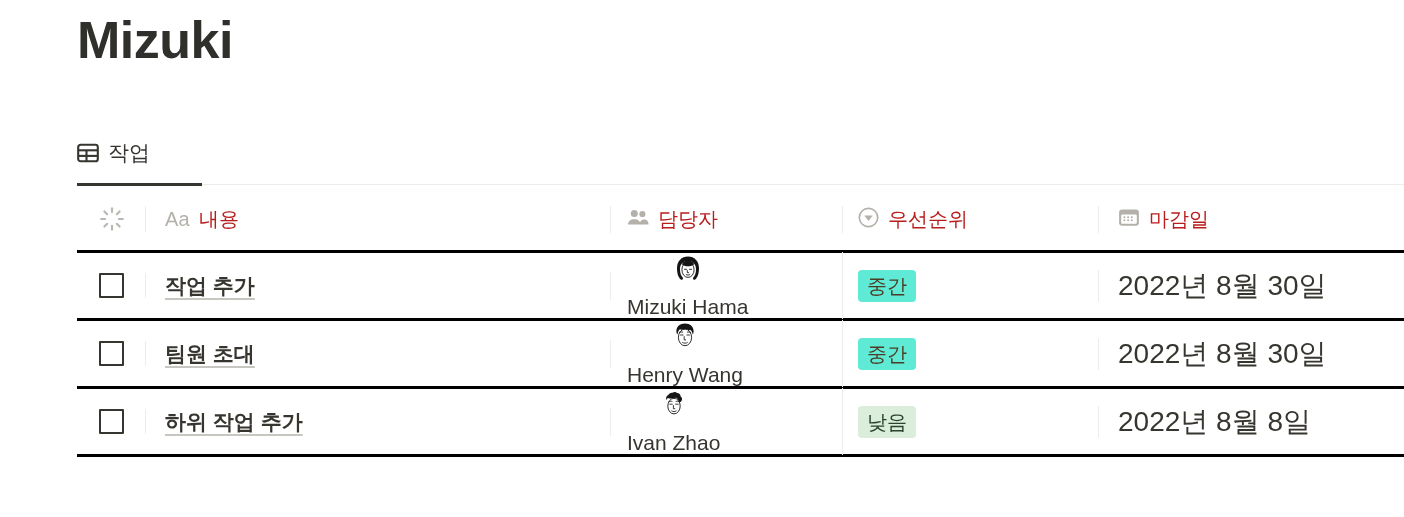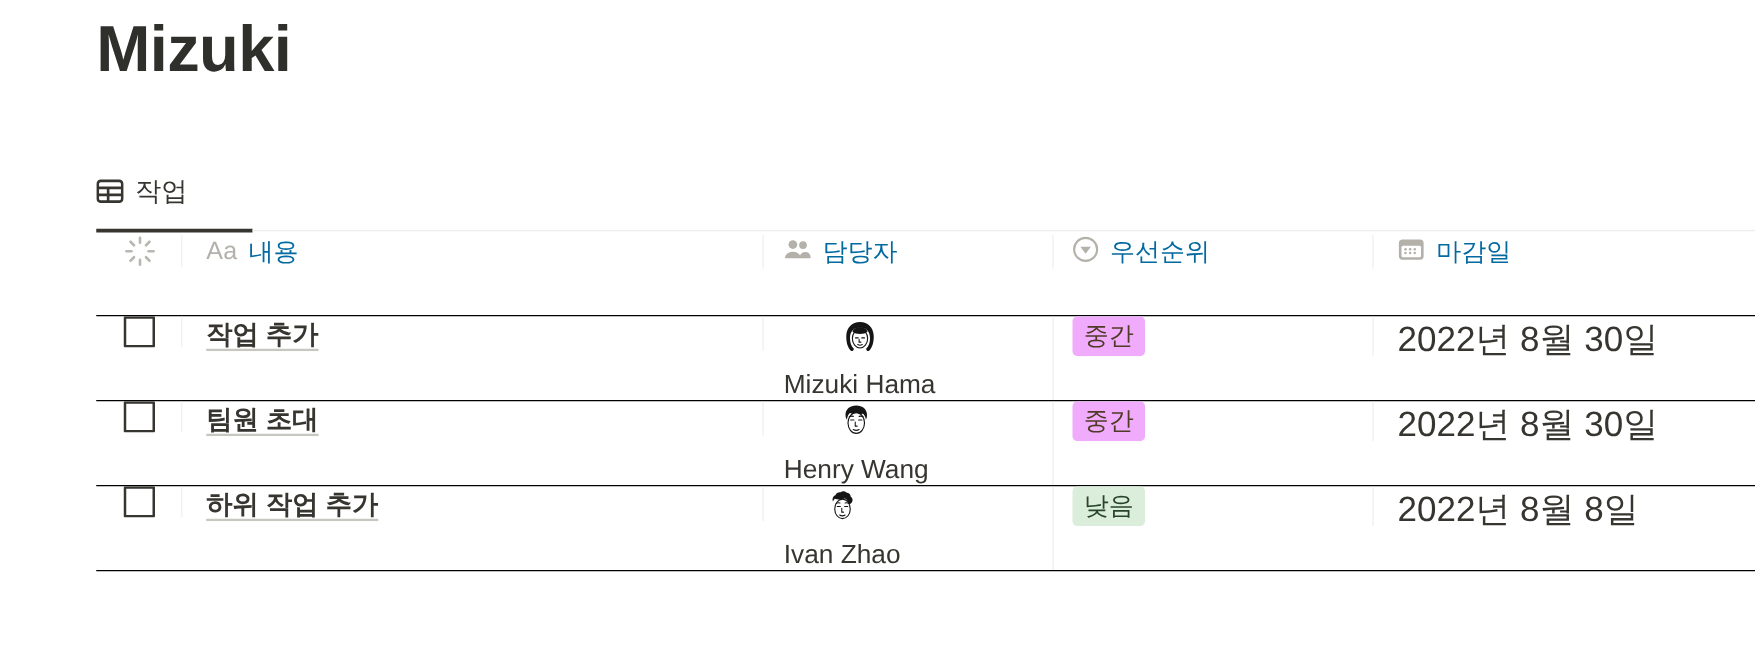--- a/index.html
+++ b/index.html
@@ -62,22 +62,22 @@
   .grid-icon { width: 22px; height: 20px; display:block; }
 
   
   .table {
     position: absolute;
     left: 77px; top: 188px;
     width: 1327px;
   }
   .row {
     display: flex;
-    align-items: flex-start;
-    border-bottom: 1px solid #000000;
+    align-items: center;
+    border-bottom: 3px solid #000000;
     width: 1327px;
   }
   .row.header { height: 65px; }
   .row.data { height: 68px; }
 
   .cell {
     display: flex;
     align-items: center;
     overflow: hidden;
     white-space: nowrap;
@@ -92,21 +92,21 @@
   }
   .c-check { width: 69px; justify-content: center; flex: 0 0 69px; }
   .c-name  { width: 465px; flex: 0 0 465px; padding-left: 19px; }
   .c-assignee { width: 232px; flex: 0 0 232px; padding-left: 16px; }
   .c-priority { width: 256px; flex: 0 0 256px; padding-left: 15px; }
   .c-date  { width: 305px; flex: 0 0 305px; padding-left: 19px; }
 
   
   .hdr-text {
     font-size: 20px;
-    color: #0369a1;
+    color: #b91c1c;
     font-weight: 400;
   }
   .hdr-inner { display: flex; align-items: center; gap: 9px; }
   .aa-mark { font-size: 20px; color: #b4b1ab; letter-spacing: 0.2px; }
 
   
   .spinner { width: 26px; height: 26px; display: block; }
 
   
   .checkbox {
@@ -142,21 +142,21 @@
   .pill {
     display: inline-flex;
     align-items: center;
     height: 32px;
     padding: 0 9px;
     border-radius: 4px;
     font-size: 20px;
     font-weight: 500;
     line-height: 1;
   }
-  .pill.medium { background: #f0abfc; color: #4d3b25; }
+  .pill.medium { background: #5eead4; color: #4d3b25; }
   .pill.low { background: #dbeddb; color: #28442a; }
 
   
   .date-text { font-size: 28px; color: #37352f; }
 </style>
 </head>
 <body>
 
 <div class="page">
 

